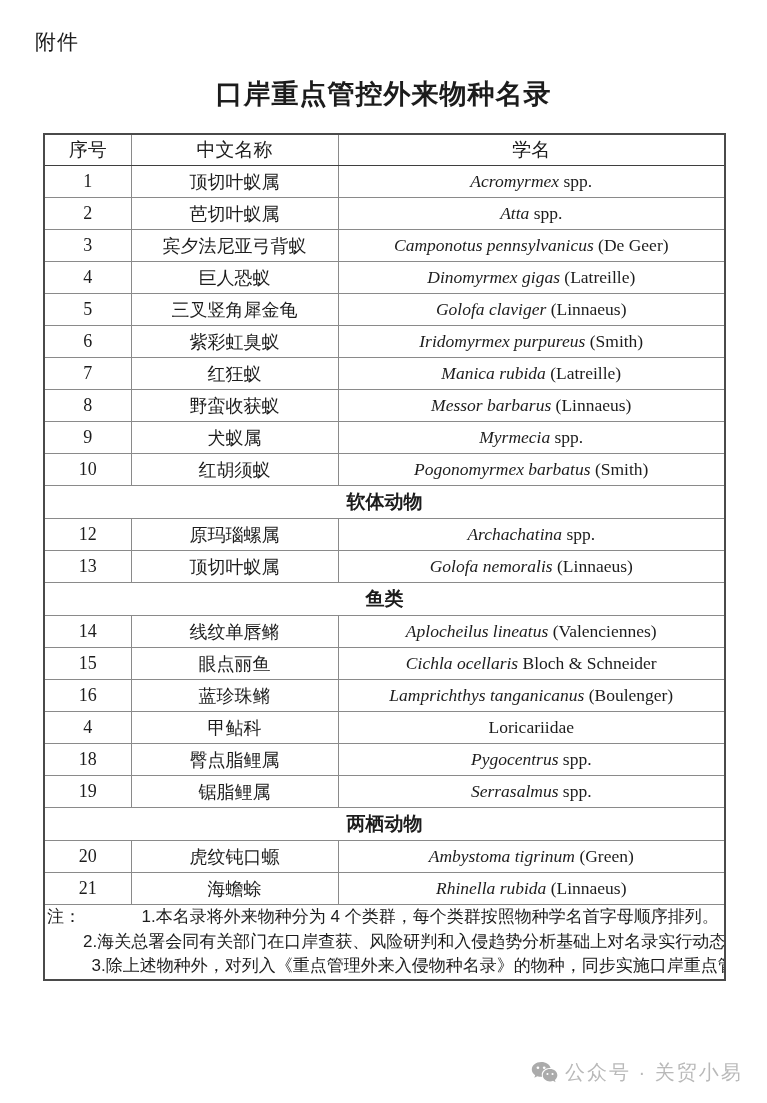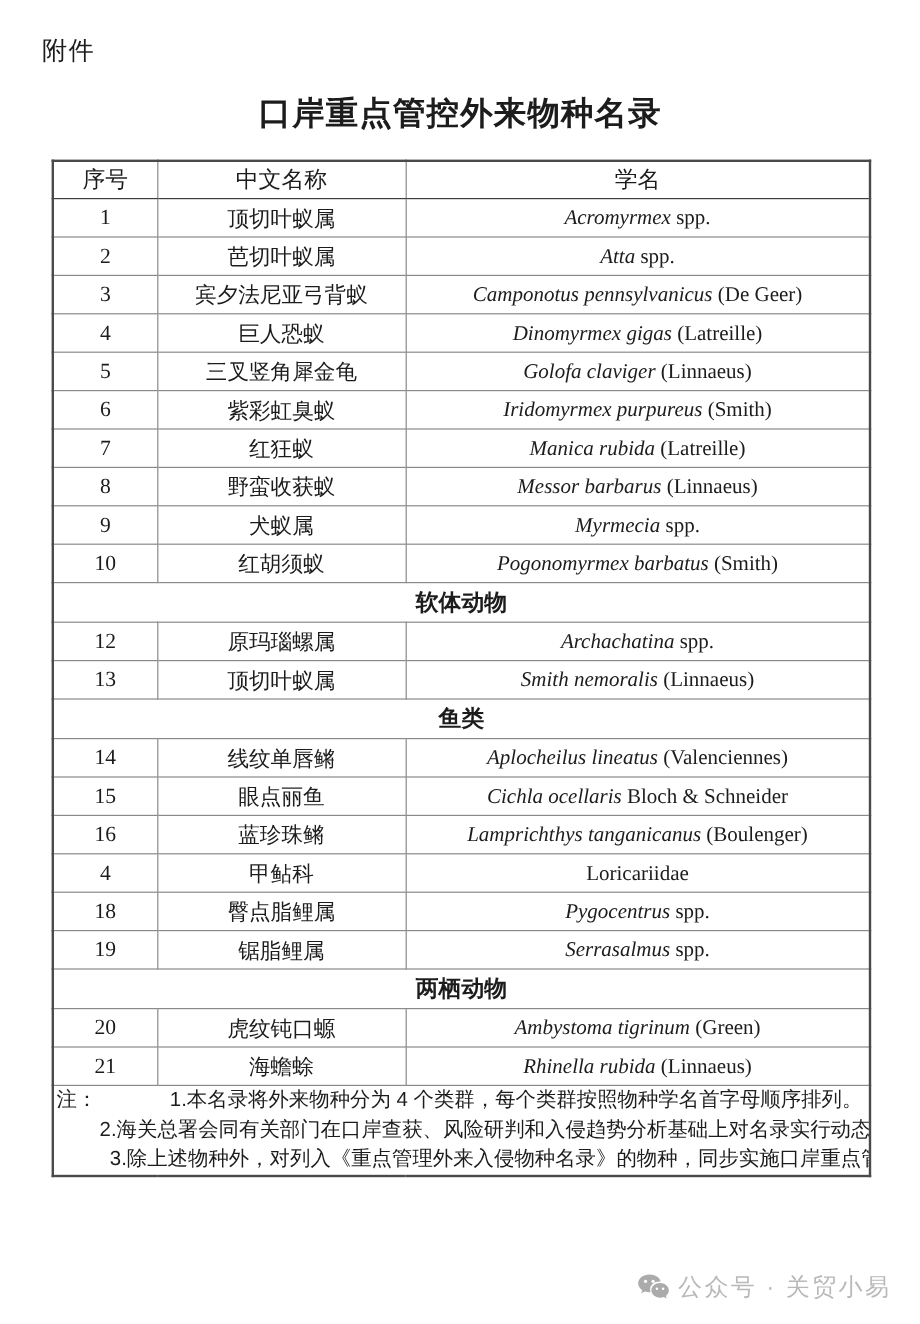--- a/index.html
+++ b/index.html
@@ -136,21 +136,21 @@
           <td class="section-cell" colspan="3">软体动物</td>
         </tr>
         <tr>
           <td class="no-cell">12</td>
           <td class="cn-cell">原玛瑙螺属</td>
           <td class="sci-cell"><i>Archachatina</i><span> spp.</span></td>
         </tr>
         <tr>
           <td class="no-cell">13</td>
           <td class="cn-cell">顶切叶蚁属</td>
-          <td class="sci-cell"><i>Smith nemoralis</i><span> (Linnaeus)</span></td>
+          <td class="sci-cell"><i>Golofa nemoralis</i><span> (Linnaeus)</span></td>
         </tr>
         <tr>
           <td class="section-cell" colspan="3">鱼类</td>
         </tr>
         <tr>
           <td class="no-cell">14</td>
           <td class="cn-cell">线纹单唇鳉</td>
           <td class="sci-cell"><i>Aplocheilus lineatus</i><span> (Valenciennes)</span></td>
         </tr>
         <tr>

